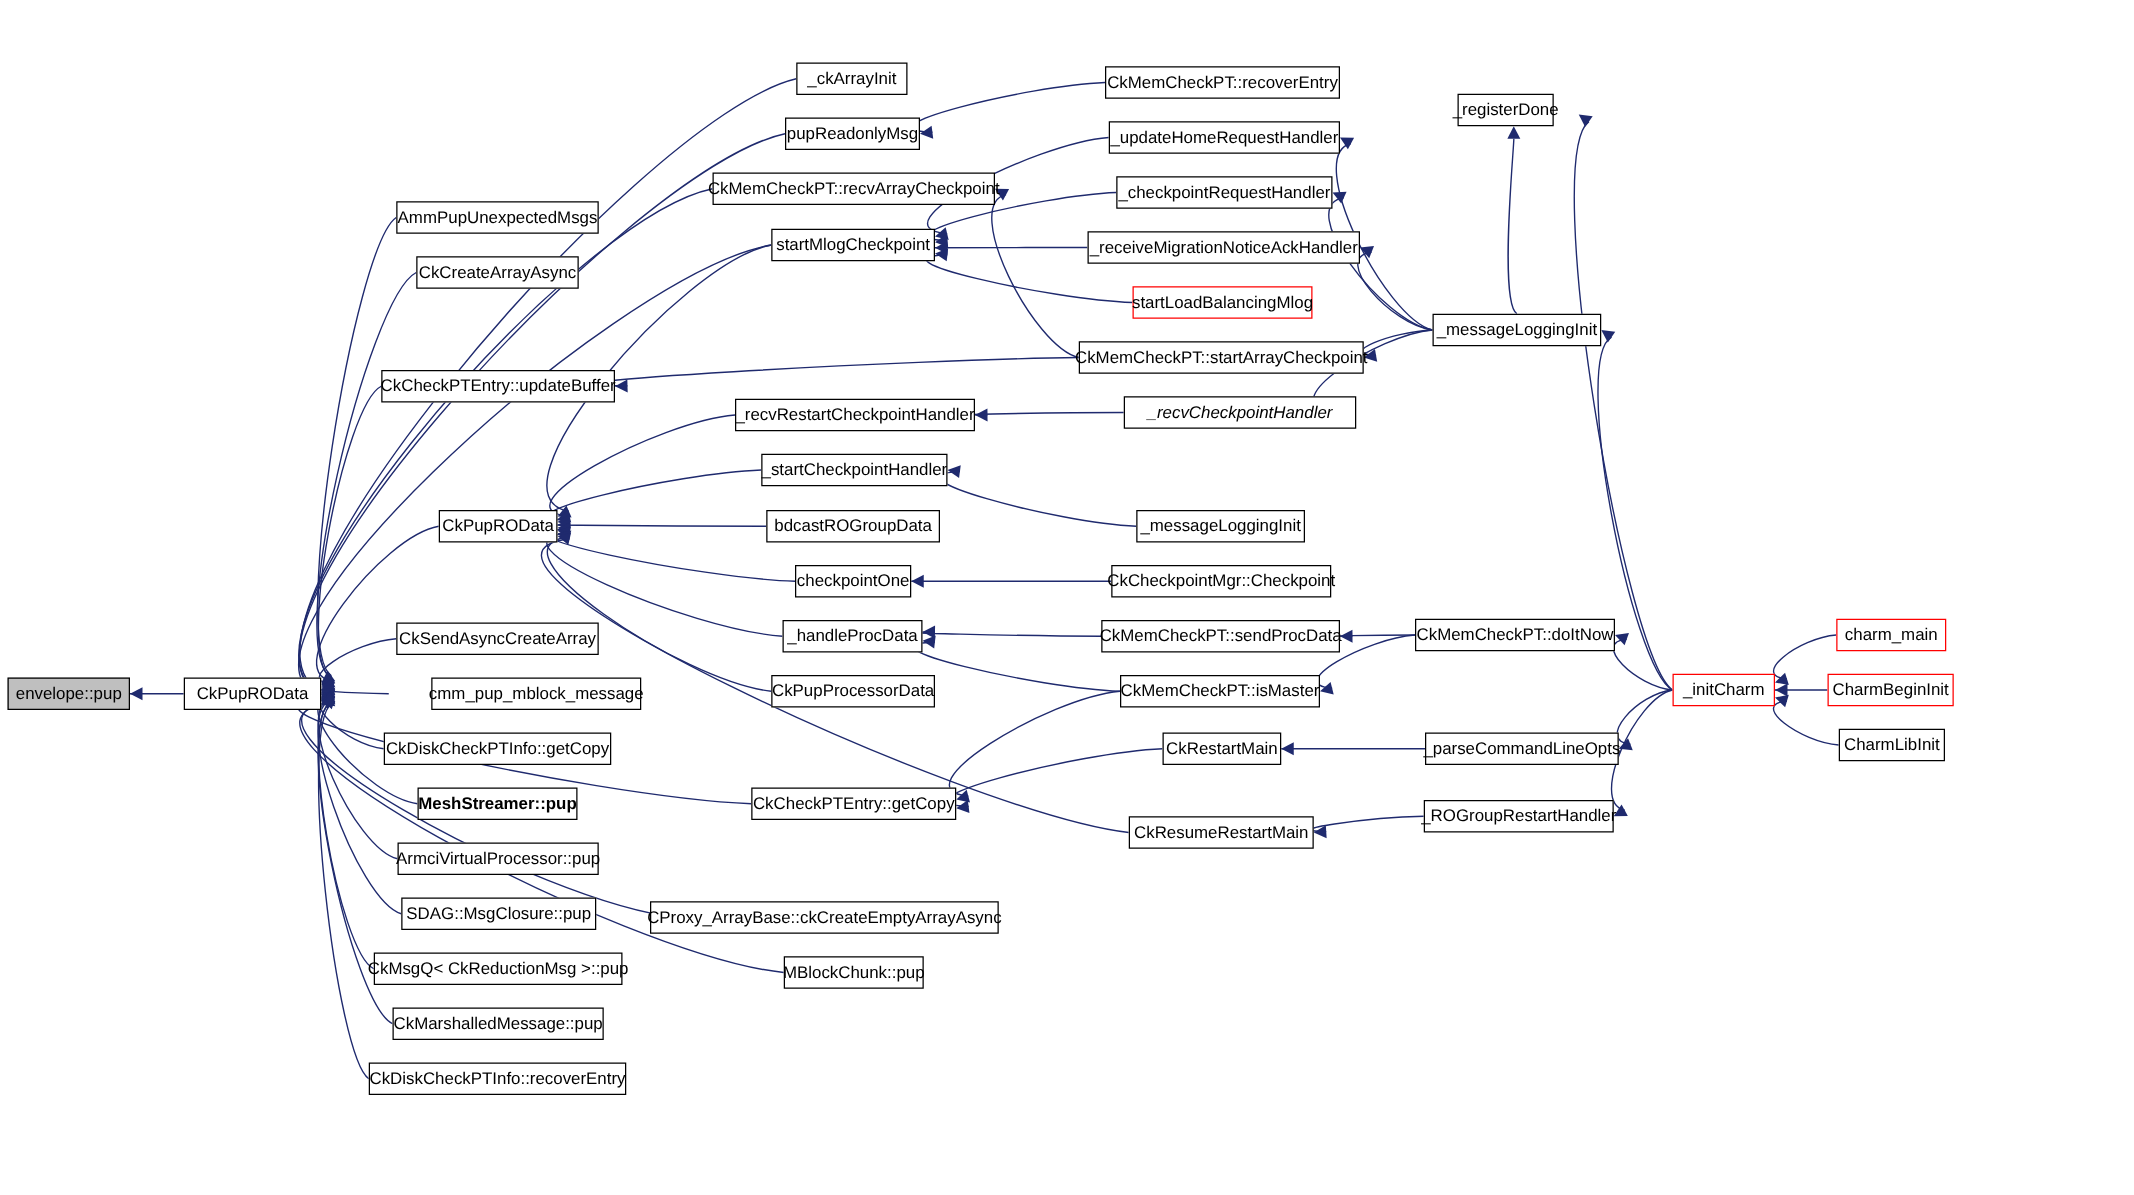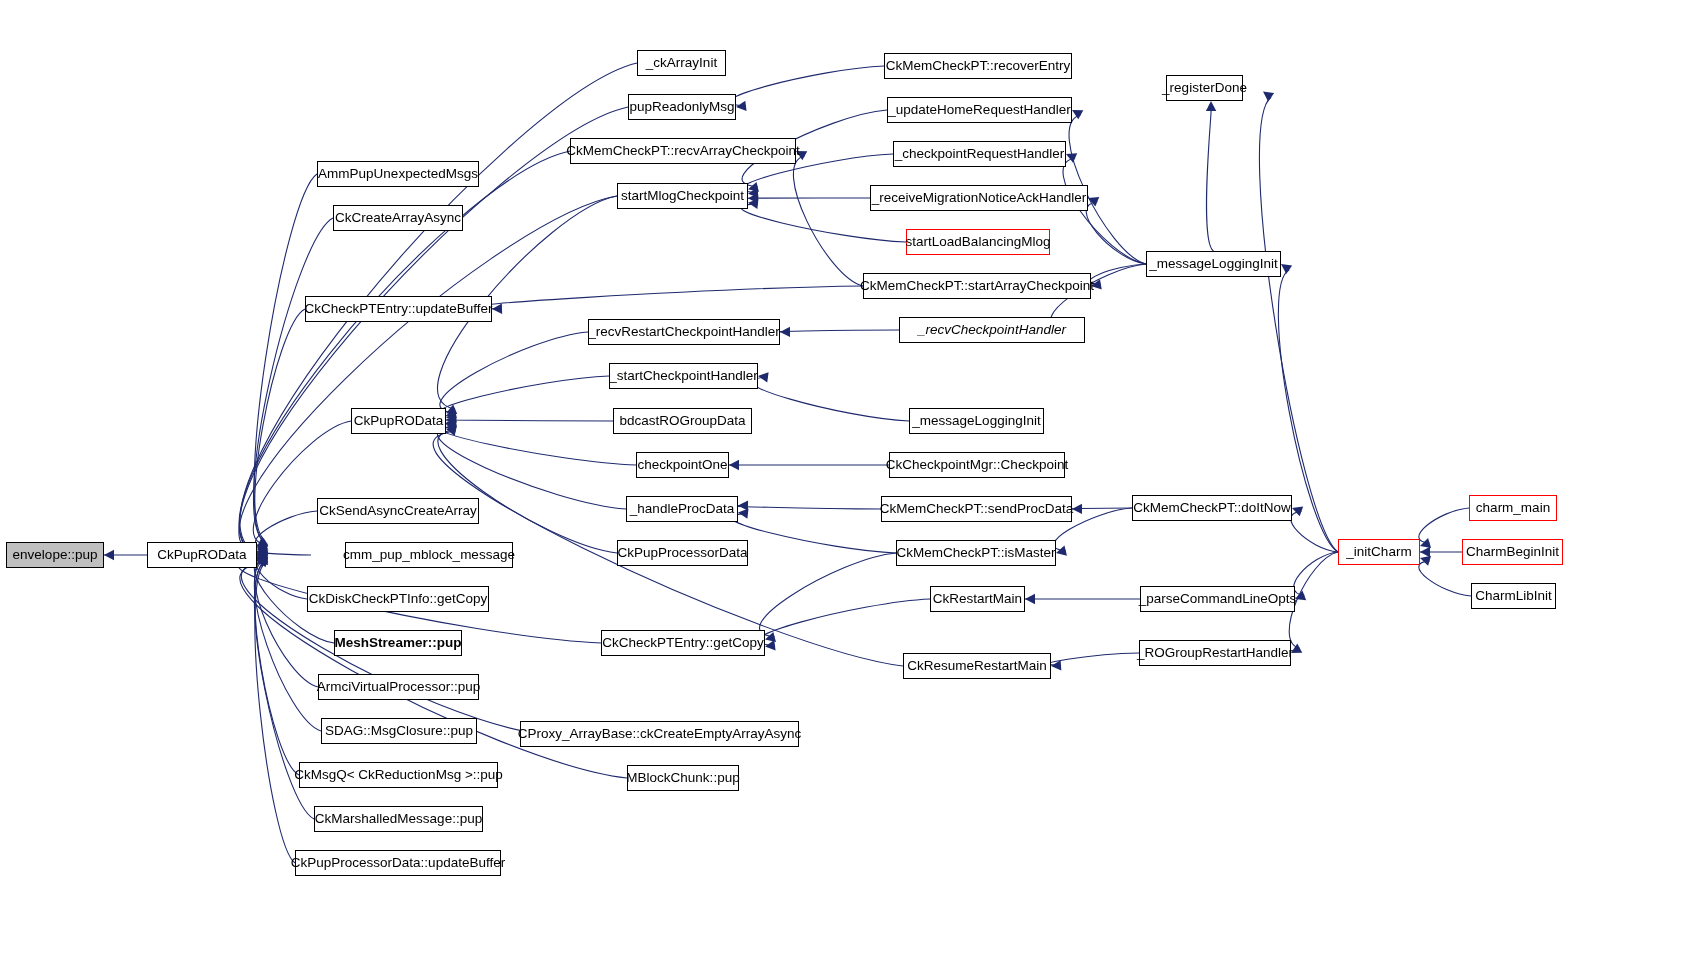--- a/index.html
+++ b/index.html
@@ -215,21 +215,21 @@
     <div class="node" style="left: 321px; top: 718px; width: 156px;">
       <span>SDAG::MsgClosure::pup</span>
     </div>
     <div class="node" style="left: 299px; top: 762px; width: 199px;">
       <span>CkMsgQ&lt; CkReductionMsg &gt;::pup</span>
     </div>
     <div class="node" style="left: 314px; top: 806px; width: 169px;">
       <span>CkMarshalledMessage::pup</span>
     </div>
     <div class="node" style="left: 295px; top: 850px; width: 206px;">
-      <span>CkPupProcessorData::updateBuffer</span>
+      <span>CkDiskCheckPTInfo::recoverEntry</span>
     </div>
     <div class="node" style="left: 637px; top: 50px; width: 89px;">
       <span>_ckArrayInit</span>
     </div>
     <div class="node" style="left: 628px; top: 94px; width: 108px;">
       <span>pupReadonlyMsg</span>
     </div>
     <div class="node" style="left: 570px; top: 138px; width: 226px;">
       <span>CkMemCheckPT::recvArrayCheckpoint</span>
     </div>

